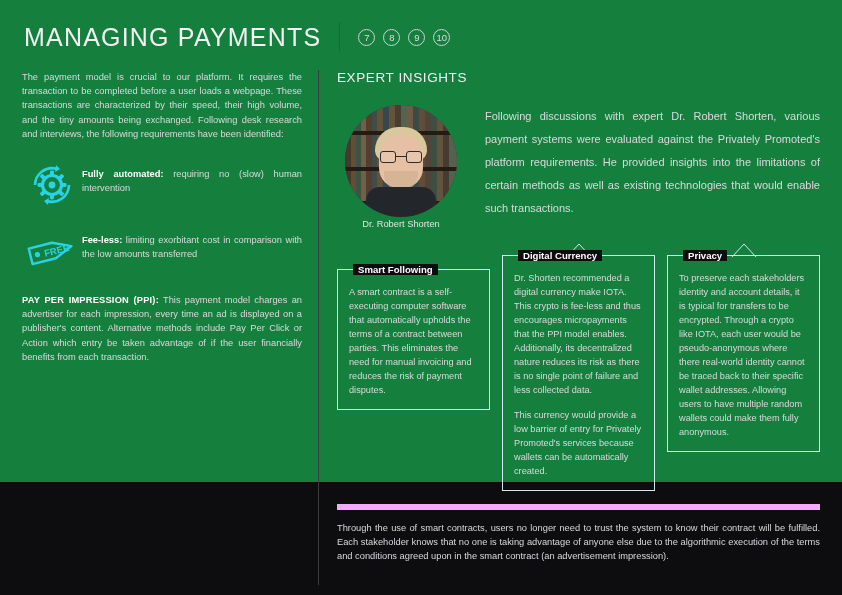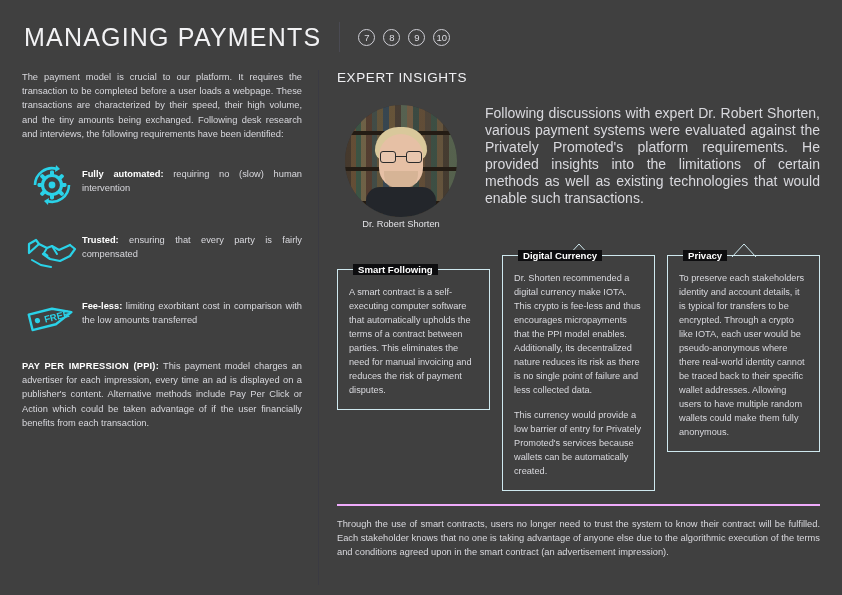--- a/index.html
+++ b/index.html
@@ -6,22 +6,22 @@
   html, body {
     margin: 0; padding: 0;
     width: 842px; height: 595px;
     background: #0d0d0f;
     font-family: "Liberation Sans", sans-serif;
     color: #e8e8ea;
     overflow: hidden;
   }
   .page {
     position: relative;
-    width: 842px; height: 595px;
-    background: #404040;
+    width: 842px; height: 482px;
+    background: #15803d;
     padding: 22px 22px 14px 22px;
   }
 
   
   .header {
     display: flex;
     align-items: center;
     gap: 14px;
     padding-left: 2px;
   }
@@ -188,22 +188,22 @@
     border-radius: 14px 14px 0 0;
     background: #23262b;
   }
   .expert-name {
     font-size: 9.3px;
     color: #e2e2e6;
     margin-top: 2px;
   }
   .expert-para {
     flex: 1;
-    font-size: 14px;
-    line-height: 17px;
+    font-size: 11px;
+    line-height: 23px;
     color: #d9d9de;
     text-align: justify;
     padding-top: 4px;
   }
 
   
   .cards {
     display: flex;
     gap: 12px;
     margin-top: 14px;
@@ -242,21 +242,21 @@
   }
   .card-c1 { margin-top: 26px; }
   .card-c2 { margin-top: 0px; }
   .card-c3 { margin-top: 0px; }
 
   .arrow-svg { display: block; }
 
   
   .footer {
     margin-top: 13px;
-    border-top: 2px solid #f0abfc;
+    border-top: 6px solid #f0abfc;
     padding-top: 11px;
     font-size: 9.3px;
     line-height: 14.2px;
     color: #d9d9de;
     text-align: justify;
   }
 
   
   svg { display: block; }
 </style>
@@ -302,56 +302,41 @@
               </g>
               <circle cx="23" cy="23" r="9.5" fill="none" stroke="#2ad2e8" stroke-width="3.2"></circle>
               <circle cx="23" cy="23" r="3.4" fill="#2ad2e8"></circle>
             </svg>
           </div>
           <div class="req-text">
             <b>Fully automated:</b><span> requiring no (slow) human intervention</span>
           </div>
         </div>
 
-        <div class="req-item">
-          <div class="req-icon">
-            <svg width="52" height="34" viewBox="0 0 52 34">
-              <path d="M3 19 L13 10 L21 14 L26 12 L33 16 L44 11" fill="none" stroke="#2ad2e8" stroke-width="2.2" stroke-linejoin="round" stroke-linecap="round"></path>
-              <path d="M13 10 L10 6 L3 10 L3 19" fill="none" stroke="#2ad2e8" stroke-width="2.2" stroke-linejoin="round"></path>
-              <path d="M44 11 L49 15 L44 22 L34 27 L24 25 L17 20" fill="none" stroke="#2ad2e8" stroke-width="2.2" stroke-linejoin="round" stroke-linecap="round"></path>
-              <path d="M21 14 L18 19 L22 22" fill="none" stroke="#2ad2e8" stroke-width="2" stroke-linejoin="round"></path>
-              <path d="M26 12 L31 20" fill="none" stroke="#2ad2e8" stroke-width="2" stroke-linecap="round"></path>
-              <path d="M6 26 L15 31 L25 33" fill="none" stroke="#2ad2e8" stroke-width="2" stroke-linecap="round"></path>
-            </svg>
-          </div>
-          <div class="req-text">
-            <b>Trusted:</b><span> ensuring that every party is fairly compensated</span>
-          </div>
-        </div>
 
 
         <div class="req-item">
           <div class="req-icon">
             <svg width="56" height="40" viewBox="0 0 56 40">
               <g transform="rotate(-14 28 20)">
                 <path d="M6 12 L30 12 L48 20 L30 28 L6 28 Z" fill="none" stroke="#2ad2e8" stroke-width="2.4" stroke-linejoin="round"></path>
                 <circle cx="13" cy="20" r="2.6" fill="#2ad2e8"></circle>
                 <text x="20" y="24" font-family="Liberation Sans, sans-serif" font-size="9.5" font-weight="bold" fill="#2ad2e8">FREE</text>
               </g>
             </svg>
           </div>
           <div class="req-text">
             <b>Fee-less:</b><span> limiting exorbitant cost in comparison with the low amounts transferred</span>
           </div>
         </div>
 
       </div>
 
       <div class="ppi">
-        <b>PAY PER IMPRESSION (PPI):</b><span> This payment model charges an advertiser for each impression, every time an ad is displayed on a publisher's content. Alternative methods include Pay Per Click or Action which could be taken advantage of if the user financially benefits from each transaction.</span>
+        <b>PAY PER IMPRESSION (PPI):</b><span> This payment model charges an advertiser for each impression, every time an ad is displayed on a publisher's content. Alternative methods include Pay Per Click or Action which entry be taken advantage of if the user financially benefits from each transaction.</span>
       </div>
     </div>
 
     <div class="divider"></div>
 
     <div class="col-right">
       <h2 class="sec-title">EXPERT INSIGHTS</h2>
 
       <div class="expert-top">
         <div class="portrait-wrap">

